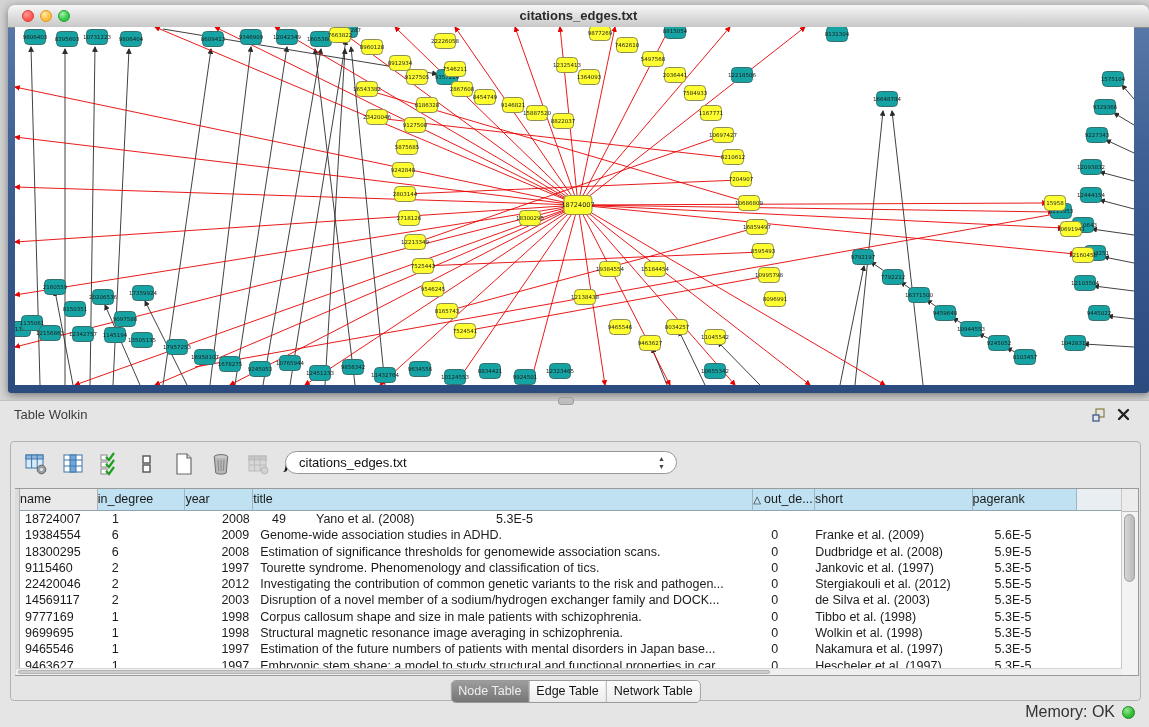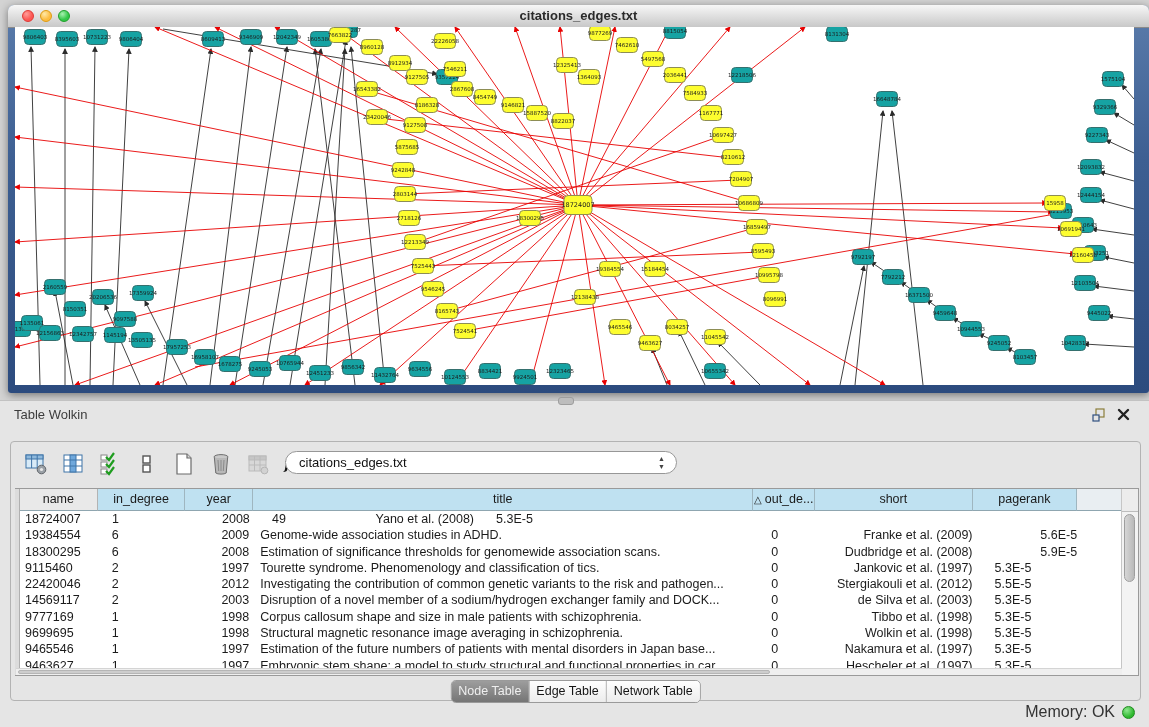--- a/index.html
+++ b/index.html
@@ -36,34 +36,34 @@
   .fx-label small{font-size:10px;}
   #table-select{position:absolute;left:274px;top:9px;width:392px;height:23px;background:#ffffff;
     border:1px solid #979797;border-radius:12px;box-sizing:border-box;cursor:pointer;}
   #table-select .val{position:absolute;left:13px;top:0;line-height:21px;font-size:13px;color:#111;}
   #table-select .stepper{position:absolute;right:11px;top:3px;font-size:7px;line-height:8px;color:#444;text-align:center;}
 
   
   #tbl{position:absolute;left:4px;top:46px;width:1122px;height:186px;background:#fff;border:1px solid #9a9a9a;box-sizing:content-box;}
   #tbl-strip{position:absolute;left:-1px;top:0;bottom:0;width:4px;background:#dcdcdc;border-right:1px solid #b0b0b0;}
   #thead{position:absolute;left:4px;top:0;right:16px;height:22px;display:flex;}
-  .th{box-sizing:border-box;height:22px;line-height:21px;text-align:center;font-size:12.5px;color:#1a1a1a;
+  .th{box-sizing:border-box;height:22px;line-height:21px;text-align:left;font-size:12.5px;color:#1a1a1a;
       background:#bfe1f1;border-right:1px solid #9fb6c0;border-bottom:1px solid #8fa6b0;overflow:hidden;white-space:nowrap;}
   .th.gray{background:#e9e9e9;border-right:1px solid #b3b3b3;}
   .th.fill{background:#e9eef2;}
   .sort-tri{font-size:10px;margin-right:3px;}
   #tbody{position:absolute;left:4px;top:22px;right:16px;bottom:6px;overflow:hidden;}
   .tr{display:flex;height:16.3px;line-height:16.3px;font-size:12.5px;color:#1b1b1b;cursor:default;}
   .td{box-sizing:border-box;overflow:hidden;white-space:nowrap;}
   .td.a-name{padding-left:5px;}
   .td.a-indeg{padding-left:14px;}
   .td.a-year{padding-left:36px;}
   .td.a-title{padding-left:7px;}
   .td.a-out{padding-left:18px;}
-  .td.a-short{text-align:right;}
+  .td.a-short{text-align:left;}
   .td.a-pr{padding-left:22px;}
   #vscroll{position:absolute;right:0;top:0;bottom:0;width:16px;background:#f3f3f3;border-left:1px solid #c6c6c6;}
   #vscroll .corner{position:absolute;top:0;left:0;right:0;height:22px;background:#ececec;border-bottom:1px solid #bdbdbd;}
   #vthumb{position:absolute;left:2px;top:25px;width:11px;height:68px;border-radius:6px;
     background:linear-gradient(90deg,#d6d6d6,#b9b9b9);border:1px solid #9e9e9e;box-sizing:border-box;}
   #hscroll{position:absolute;left:0;right:16px;bottom:0;height:6px;background:#efefef;border-top:1px solid #d4d4d4;}
   #hthumb{position:absolute;left:2px;top:1px;height:4px;width:68%;border-radius:3px;background:#cdcdcd;border:1px solid #b5b5b5;box-sizing:border-box;}
 
   
   #tabs{position:absolute;left:50%;transform:translateX(-50%);top:238px;display:flex;height:21px;
@@ -731,31 +731,31 @@
             <div class="td a-pr" style="width: 105px;">5.3E-5</div>
             <div class="td " style="width: 45px;"></div>
           </div>
           <div class="tr">
             <div class="td a-name" style="width: 78px;">19384554</div>
             <div class="td a-indeg" style="width: 88px;">6</div>
             <div class="td a-year" style="width: 68px;">2009</div>
             <div class="td a-title" style="width: 502px;">Genome-wide association studies in ADHD.</div>
             <div class="td a-out" style="width: 62px;">0</div>
             <div class="td a-short" style="width: 158px;">Franke et al. (2009)</div>
-            <div class="td a-pr" style="width: 105px; text-align: right;">5.6E-5</div>
+            <div class="td a-pr" style="width: 105px;">5.6E-5</div>
             <div class="td " style="width: 45px;"></div>
           </div>
           <div class="tr">
             <div class="td a-name" style="width: 78px;">18300295</div>
             <div class="td a-indeg" style="width: 88px;">6</div>
             <div class="td a-year" style="width: 68px;">2008</div>
             <div class="td a-title" style="width: 502px;">Estimation of significance thresholds for genomewide association scans.</div>
             <div class="td a-out" style="width: 62px;">0</div>
             <div class="td a-short" style="width: 158px;">Dudbridge et al. (2008)</div>
-            <div class="td a-pr" style="width: 105px; text-align: right;">5.9E-5</div>
+            <div class="td a-pr" style="width: 105px;">5.9E-5</div>
             <div class="td " style="width: 45px;"></div>
           </div>
           <div class="tr">
             <div class="td a-name" style="width: 78px;">9115460</div>
             <div class="td a-indeg" style="width: 88px;">2</div>
             <div class="td a-year" style="width: 68px;">1997</div>
             <div class="td a-title" style="width: 502px;">Tourette syndrome. Phenomenology and classification of tics.</div>
             <div class="td a-out" style="width: 62px;">0</div>
             <div class="td a-short" style="width: 158px;">Jankovic et al. (1997)</div>
             <div class="td a-pr" style="width: 105px;">5.3E-5</div>

